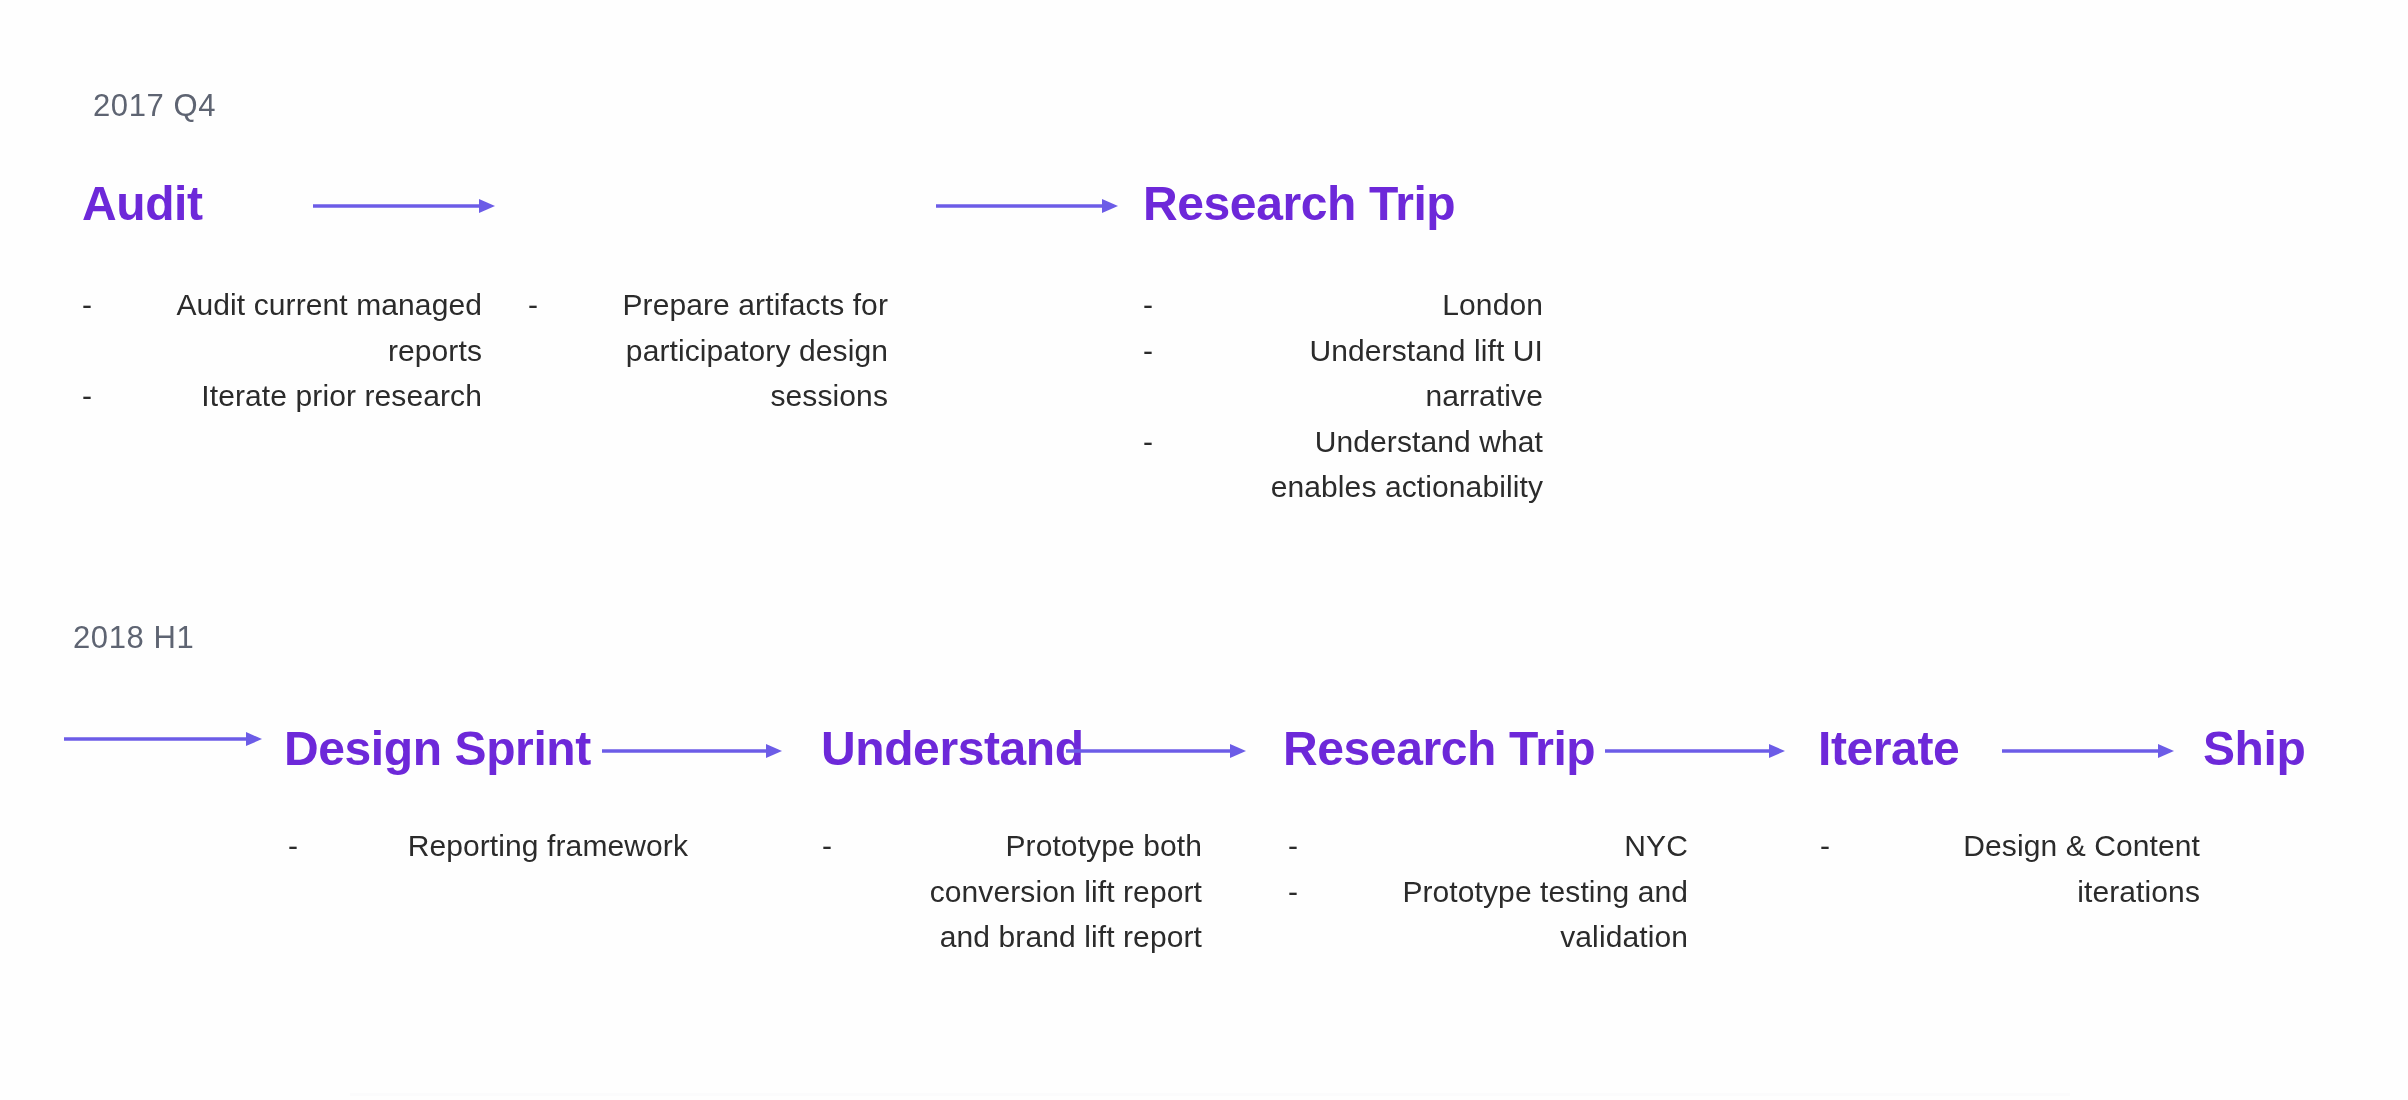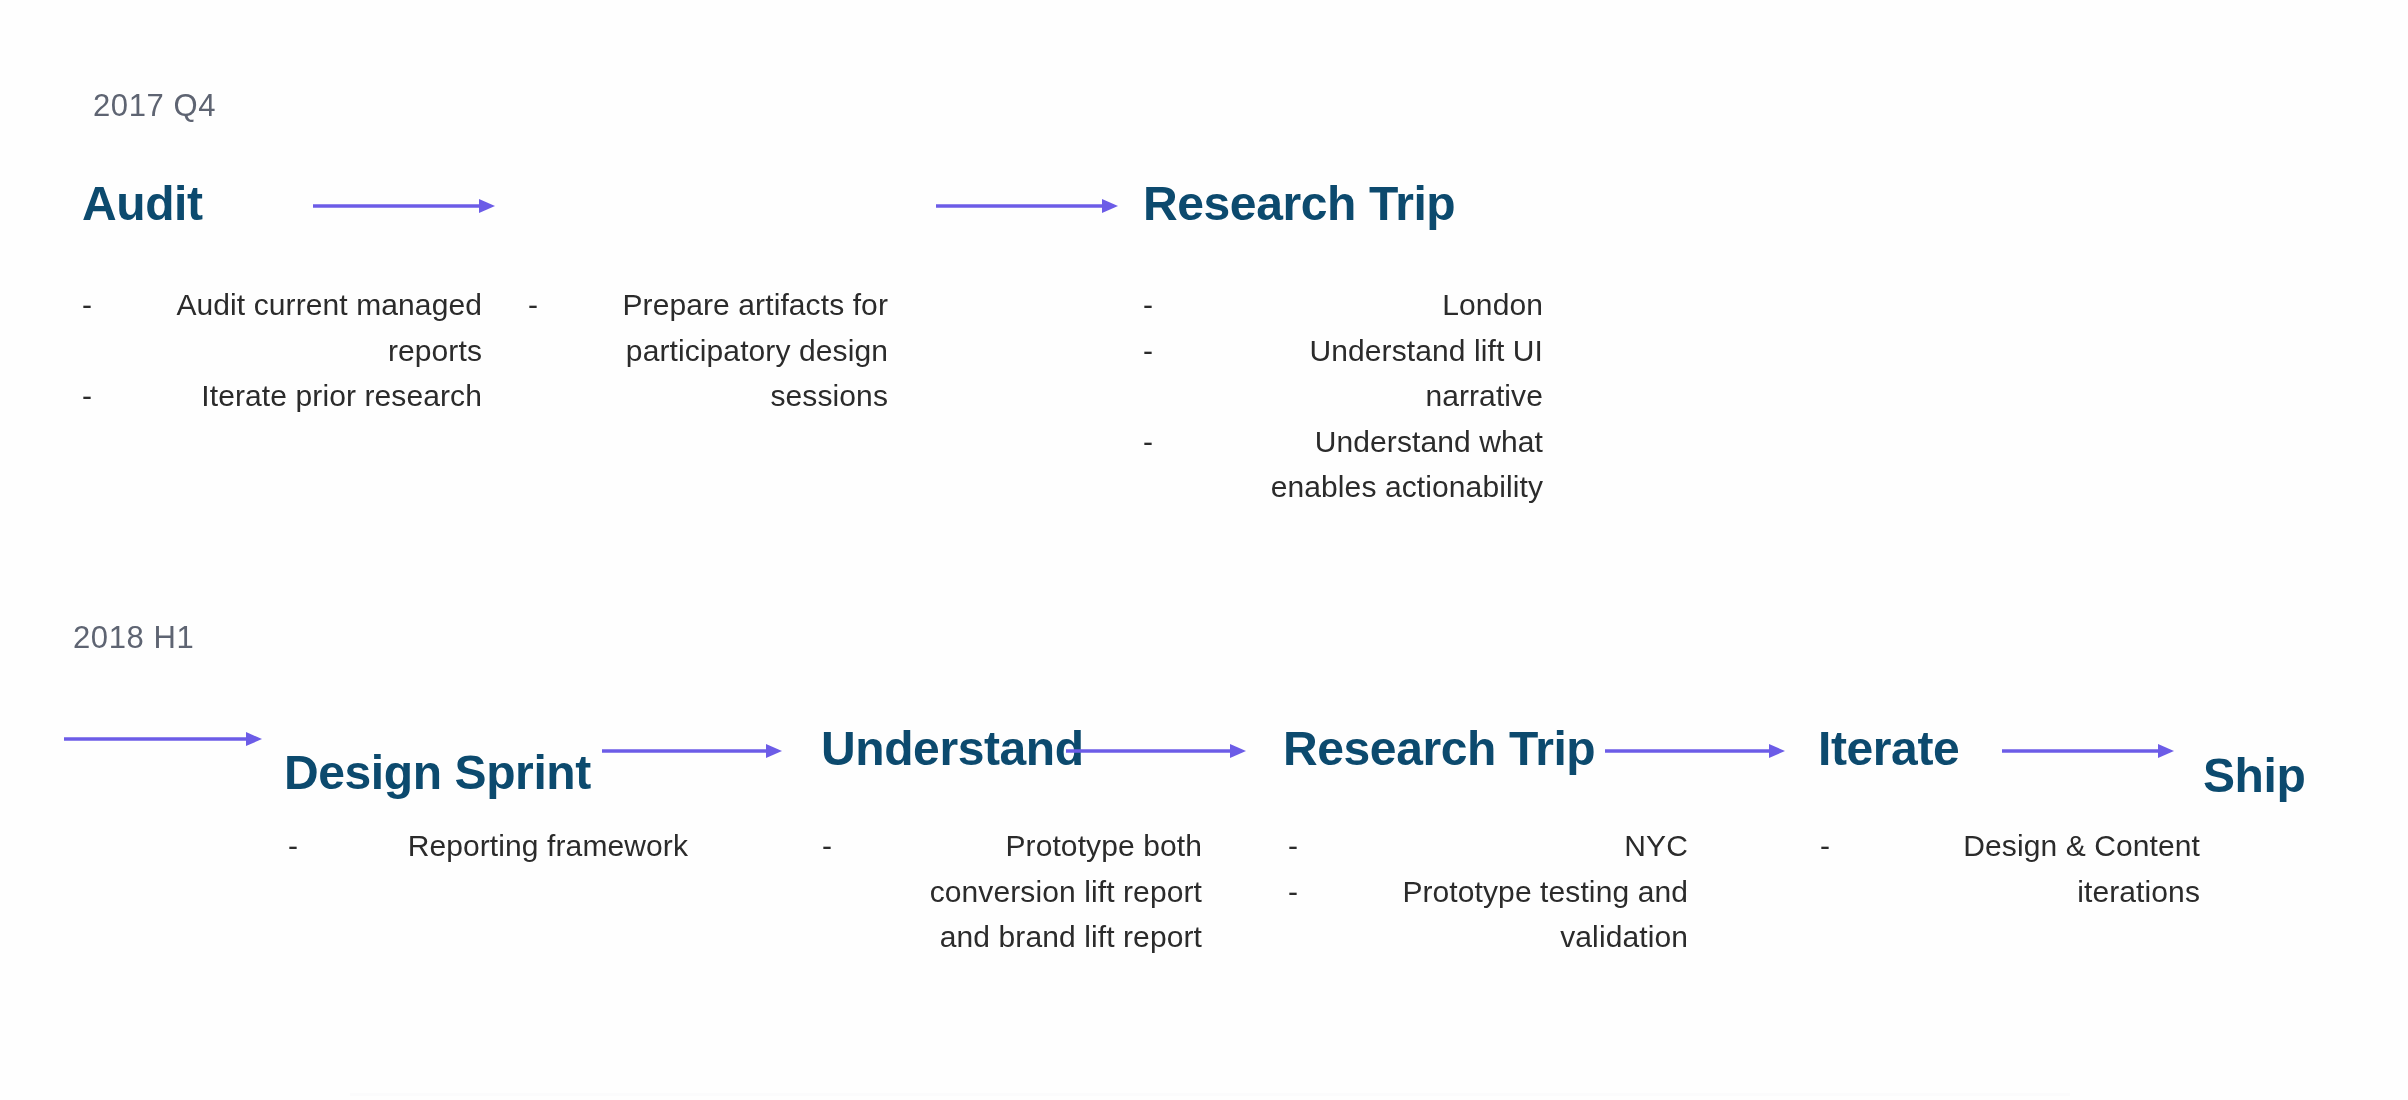--- a/index.html
+++ b/index.html
@@ -31,21 +31,21 @@
     color: #5e6472;
     letter-spacing: 0.6px;
     white-space: nowrap;
   }
 
   
   .stage-title {
     position: absolute;
     font-size: 48px;
     font-weight: 700;
-    color: #0c4a6e;
+    color: #6d28d9;
     letter-spacing: -0.4px;
     white-space: nowrap;
     line-height: 1;
   }
 
   
   .bullets {
     position: absolute;
     font-size: 30px;
     font-weight: 400;
@@ -152,29 +152,29 @@
 
   <div class="period-label" style="left:73px; top:620px;">2018 H1</div>
 
   <div class="arrow" style="left:64px; top:727px; width:198px;">
     <svg width="198" height="24" viewBox="0 0 198 24" fill="none">
       <line x1="0" y1="12" x2="186" y2="12" stroke="#6c5ce7" stroke-width="3.5"></line>
       <polygon points="182,5 198,12 182,19" fill="#6c5ce7"></polygon>
     </svg>
   </div>
 
-  <div class="stage-title" style="left:284px; top:749px;">Design Sprint</div>
+  <div class="stage-title" style="left:284px; top:725px;">Design Sprint</div>
 
   <div class="stage-title" style="left:821px; top:725px;">Understand</div>
 
   <div class="stage-title" style="left:1283px; top:725px;">Research Trip</div>
 
   <div class="stage-title" style="left:1818px; top:725px;">Iterate</div>
 
-  <div class="stage-title" style="left:2203px; top:725px;margin-top:27px;">Ship</div>
+  <div class="stage-title" style="left:2203px; top:725px;">Ship</div>
 
   <div class="arrow" style="left:602px; top:739px; width:180px;">
     <svg width="180" height="24" viewBox="0 0 180 24" fill="none">
       <line x1="0" y1="12" x2="168" y2="12" stroke="#6c5ce7" stroke-width="3.5"></line>
       <polygon points="164,5 180,12 164,19" fill="#6c5ce7"></polygon>
     </svg>
   </div>
 
   <div class="arrow" style="left:1066px; top:739px; width:180px;">
     <svg width="180" height="24" viewBox="0 0 180 24" fill="none">

